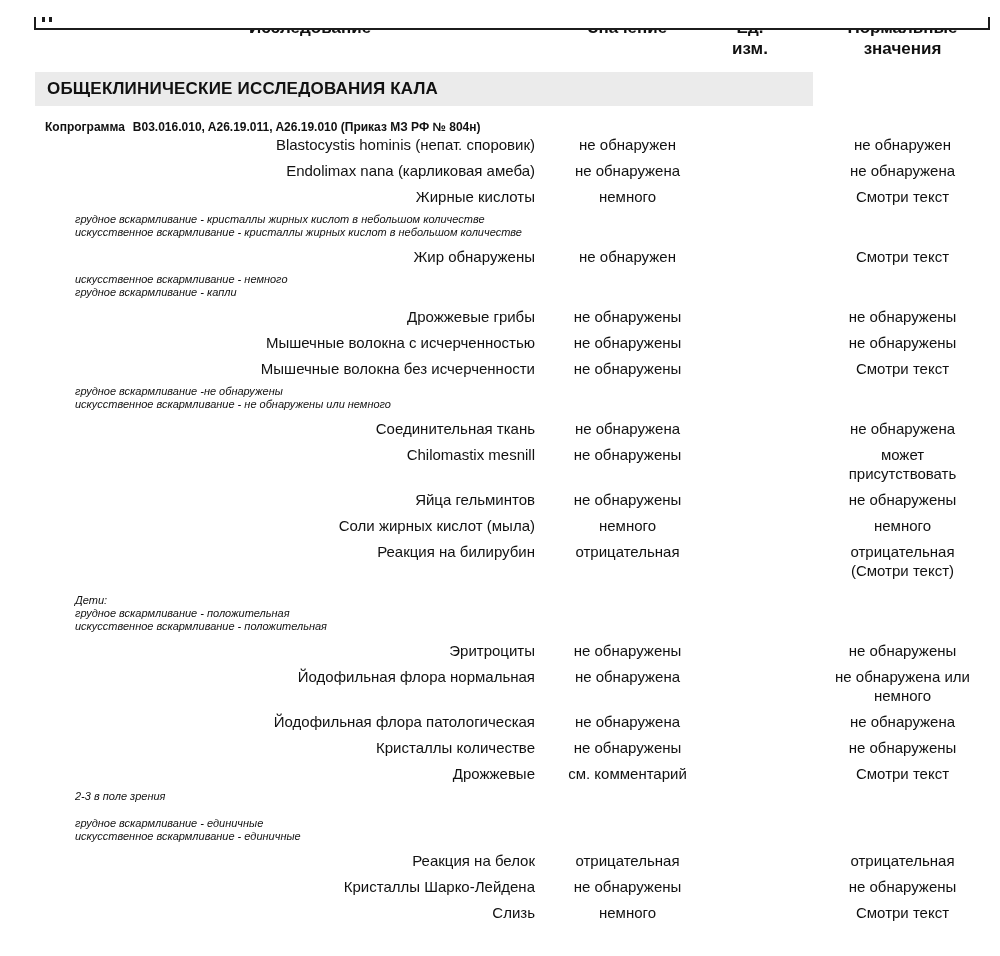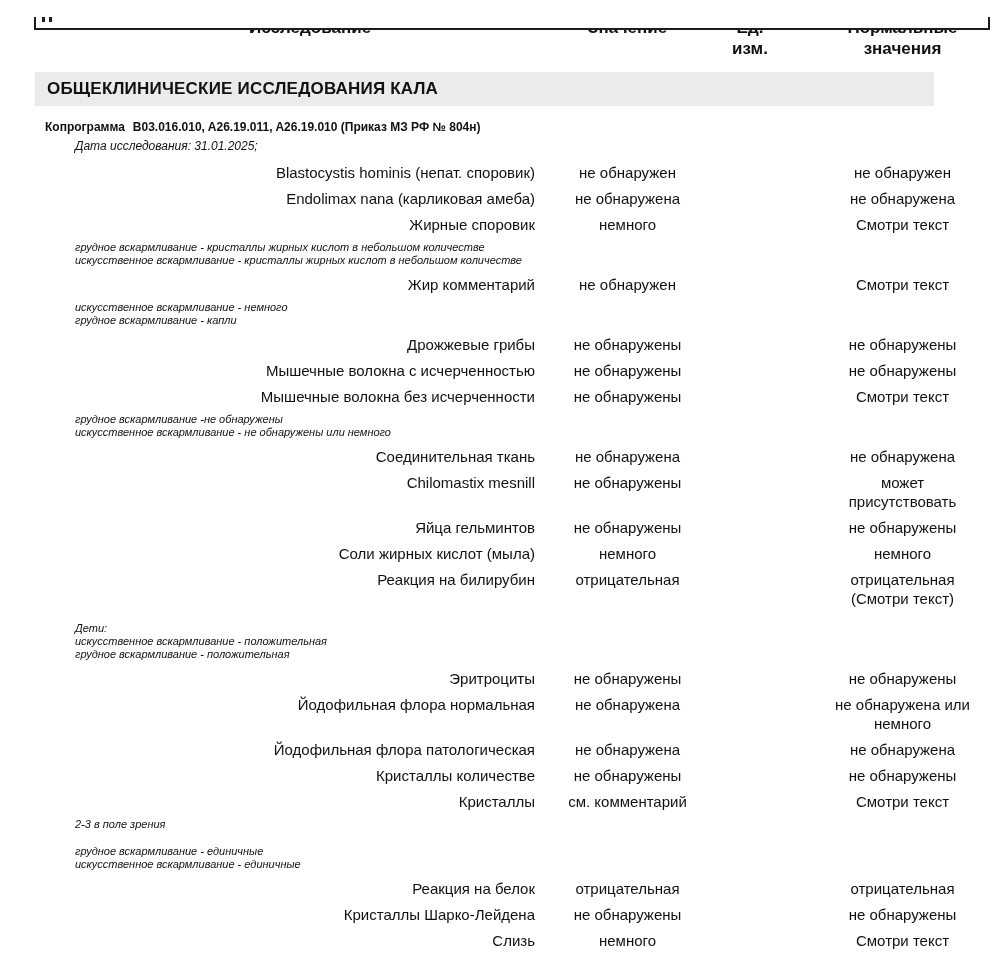--- a/index.html
+++ b/index.html
@@ -22,21 +22,21 @@
 
   .grid-cols { display:grid; grid-template-columns:490px 185px 85px 195px; }
 
   .thead { margin-top:17px; font-weight:bold; font-size:17px; line-height:21px; }
   .thead .c { text-align:center; }
   .thead .name { padding-left:40px; }
   .thead .unit { padding-right:25px; }
   .thead .normal { white-space:pre-line; }
 
   .section-band {
-    margin-top:13px; margin-left:-10px; width:899px; height:34px;
+    margin-top:13px; margin-left:-10px; width:778px; height:34px;
     background:var(--band-bg,#ebebeb);
     display:flex; align-items:center; padding-left:12px;
     font-weight:bold; font-size:17px; letter-spacing:0.2px;
   }
 
   .panel-line { margin-top:11px; }
   .panel-name { font-weight:bold; font-size:12px; }
   .panel-codes { font-weight:bold; font-size:12px; margin-left:8px; }
   .date-note { font-style:italic; font-size:12px; margin:4px 0 10px 30px; }
 
@@ -68,47 +68,46 @@
 значения</div>
   </div>
 
   <div class="section-band" style="--band-bg: #ebebeb;">
     <span>ОБЩЕКЛИНИЧЕСКИЕ ИССЛЕДОВАНИЯ КАЛА</span>
   </div>
 
   <div class="panel-line">
     <span class="panel-name">Копрограмма</span><span class="panel-codes">B03.016.010, A26.19.011, A26.19.010 (Приказ МЗ РФ № 804н)</span>
   </div>
-  <div class="date-note">Дата исследования: 31.01.2025;</div>
 
   <div id="rows">
       <div class="trow grid-cols">
     <div class="c tname">Blastocystis hominis (непат. споровик)</div>
     <div class="c val">не обнаружен</div>
     <div class="c unit"></div>
     <div class="c normal">не обнаружен</div>
   </div>
       <div class="trow grid-cols">
     <div class="c tname">Endolimax nana (карликовая амеба)</div>
     <div class="c val">не обнаружена</div>
     <div class="c unit"></div>
     <div class="c normal">не обнаружена</div>
   </div>
       <div class="trow grid-cols">
-    <div class="c tname">Жирные споровик</div>
+    <div class="c tname">Жирные кислоты</div>
     <div class="c val">немного</div>
     <div class="c unit"></div>
     <div class="c normal">Смотри текст</div>
   </div>
       <div class="tnote">
         <div class="line">грудное вскармливание - кристаллы жирных кислот в небольшом количестве</div>
         <div class="line">искусственное вскармливание - кристаллы жирных кислот в небольшом количестве</div>
       </div>
       <div class="trow grid-cols">
-    <div class="c tname">Жир комментарий</div>
+    <div class="c tname">Жир обнаружены</div>
     <div class="c val">не обнаружен</div>
     <div class="c unit"></div>
     <div class="c normal">Смотри текст</div>
   </div>
       <div class="tnote">
         <div class="line">искусственное вскармливание - немного</div>
         <div class="line">грудное вскармливание - капли</div>
       </div>
       <div class="trow grid-cols">
     <div class="c tname">Дрожжевые грибы</div>
@@ -159,22 +158,22 @@
   </div>
       <div class="trow grid-cols">
     <div class="c tname">Реакция на билирубин</div>
     <div class="c val">отрицательная</div>
     <div class="c unit"></div>
     <div class="c normal">отрицательная
 (Смотри текст)</div>
   </div>
       <div class="tnote gap-before">
         <div class="line">Дети:</div>
+        <div class="line">грудное вскармливание - положительная</div>
         <div class="line">искусственное вскармливание - положительная</div>
-        <div class="line">грудное вскармливание - положительная</div>
       </div>
       <div class="trow grid-cols">
     <div class="c tname">Эритроциты</div>
     <div class="c val">не обнаружены</div>
     <div class="c unit"></div>
     <div class="c normal">не обнаружены</div>
   </div>
       <div class="trow grid-cols">
     <div class="c tname">Йодофильная флора нормальная</div>
     <div class="c val">не обнаружена</div>
@@ -188,21 +187,21 @@
     <div class="c unit"></div>
     <div class="c normal">не обнаружена</div>
   </div>
       <div class="trow grid-cols">
     <div class="c tname">Кристаллы количестве</div>
     <div class="c val">не обнаружены</div>
     <div class="c unit"></div>
     <div class="c normal">не обнаружены</div>
   </div>
       <div class="trow grid-cols">
-    <div class="c tname">Кристаллы</div>
+    <div class="c tname">Дрожжевые</div>
     <div class="c val">см. комментарий</div>
     <div class="c unit"></div>
     <div class="c normal">Смотри текст</div>
   </div>
       <div class="tnote">
         <div class="line">2-3 в поле зрения</div>
       </div>
       <div class="tnote gap-before">
         <div class="line">грудное вскармливание - единичные</div>
         <div class="line">искусственное вскармливание - единичные</div>

